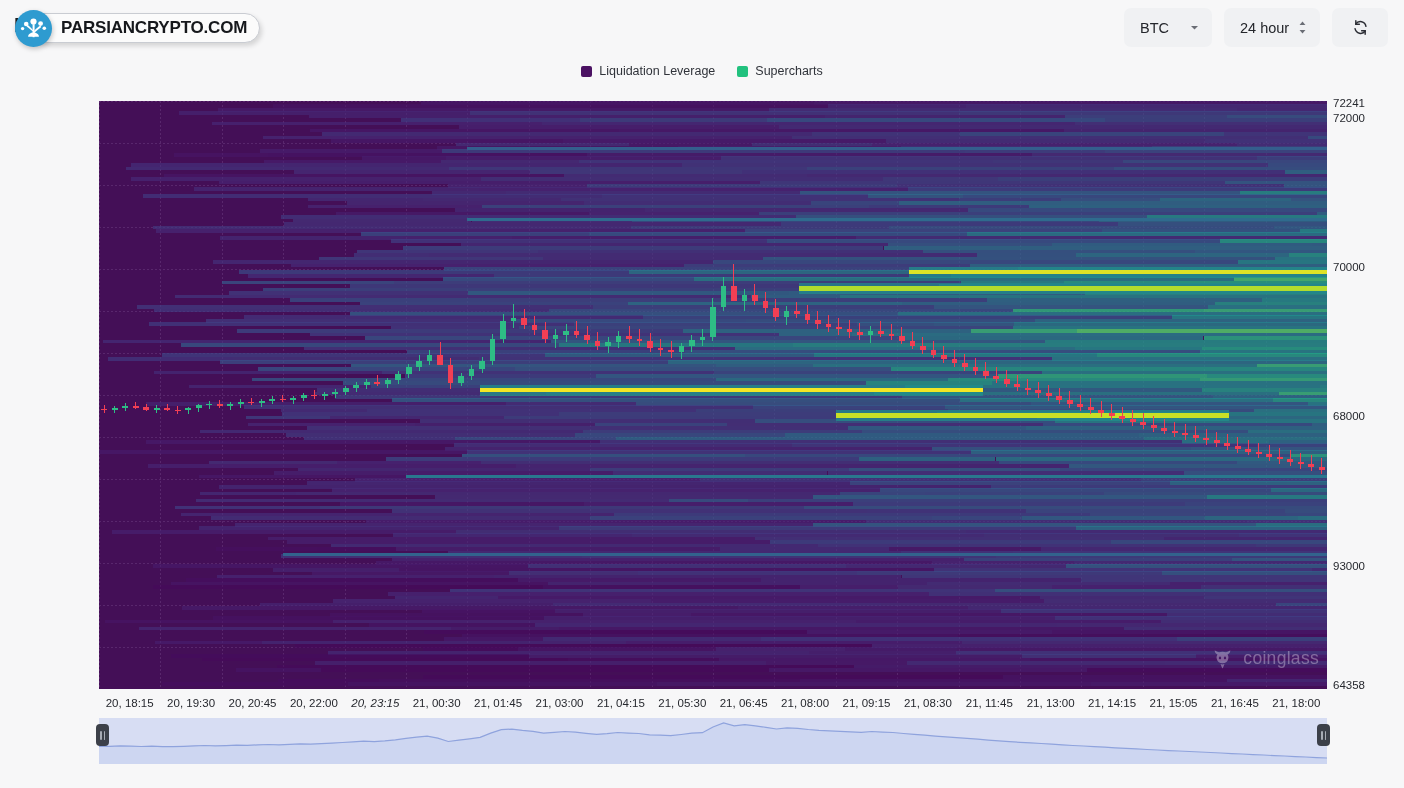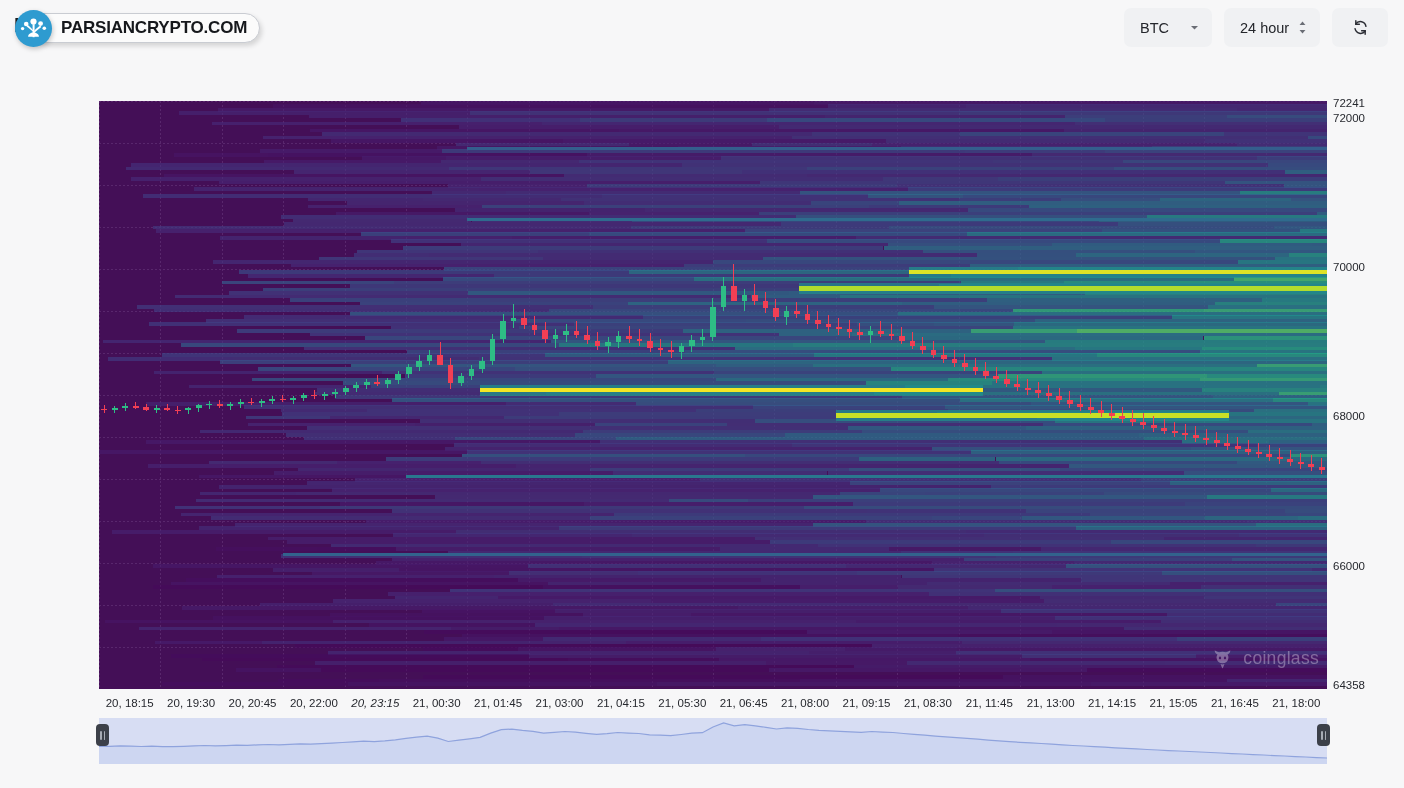--- a/index.html
+++ b/index.html
@@ -159,20 +159,30 @@
         <svg class="refresh-ico" viewBox="0 0 22 22">
           <path d="M17.3 9.6 A6.6 6.6 0 0 0 5.5 6.9"></path>
           <path d="M4.7 12.4 A6.6 6.6 0 0 0 16.5 15.1"></path>
           <path d="M5.6 3.1 L5.6 7.2 L9.7 7.2"></path>
           <path d="M16.4 18.9 L16.4 14.8 L12.3 14.8"></path>
         </svg>
       </button>
     </div>
   </div>
 
+  <div class="legend">
+    <div class="legend-item">
+      <span class="legend-swatch" style="background:#4b1263"></span>
+      <span class="legend-text">Liquidation Leverage</span>
+    </div>
+    <div class="legend-item">
+      <span class="legend-swatch" style="background:#21c17e"></span>
+      <span class="legend-text">Supercharts</span>
+    </div>
+  </div>
 
 
   <div class="plot">
     <div class="grid-layer" id="grid-layer">
         <div class="gv" style="left: 0px;"></div>
         <div class="gv" style="left: 61.4px;"></div>
         <div class="gv" style="left: 122.8px;"></div>
         <div class="gv" style="left: 184.2px;"></div>
         <div class="gv" style="left: 245.6px;"></div>
         <div class="gv" style="left: 307px;"></div>
@@ -1317,21 +1327,21 @@
       </svg>
       <span class="cg-text">coinglass</span>
     </div>
   </div>
 
   <div class="y-axis" id="y-axis">
       <div class="y-tick" style="top: -4px;">72241</div>
       <div class="y-tick" style="top: 10.9764px;">72000</div>
       <div class="y-tick" style="top: 160.158px;">70000</div>
       <div class="y-tick" style="top: 309.34px;">68000</div>
-      <div class="y-tick" style="top: 458.522px;">66000</div>
+      <div class="y-tick" style="top: 458.522px;">93000</div>
       <div class="y-tick" style="top: 578px;">64358</div>
     </div>
 
   <div class="x-axis" id="x-axis">
       <div class="x-tick" style="left: 129.7px;">20, 18:15</div>
       <div class="x-tick" style="left: 191.1px;">20, 19:30</div>
       <div class="x-tick" style="left: 252.5px;">20, 20:45</div>
       <div class="x-tick" style="left: 313.9px;">20, 22:00</div>
       <div class="x-tick" style="left: 375.3px; font-style: italic;">20, 23:15</div>
       <div class="x-tick" style="left: 436.7px;">21, 00:30</div>

